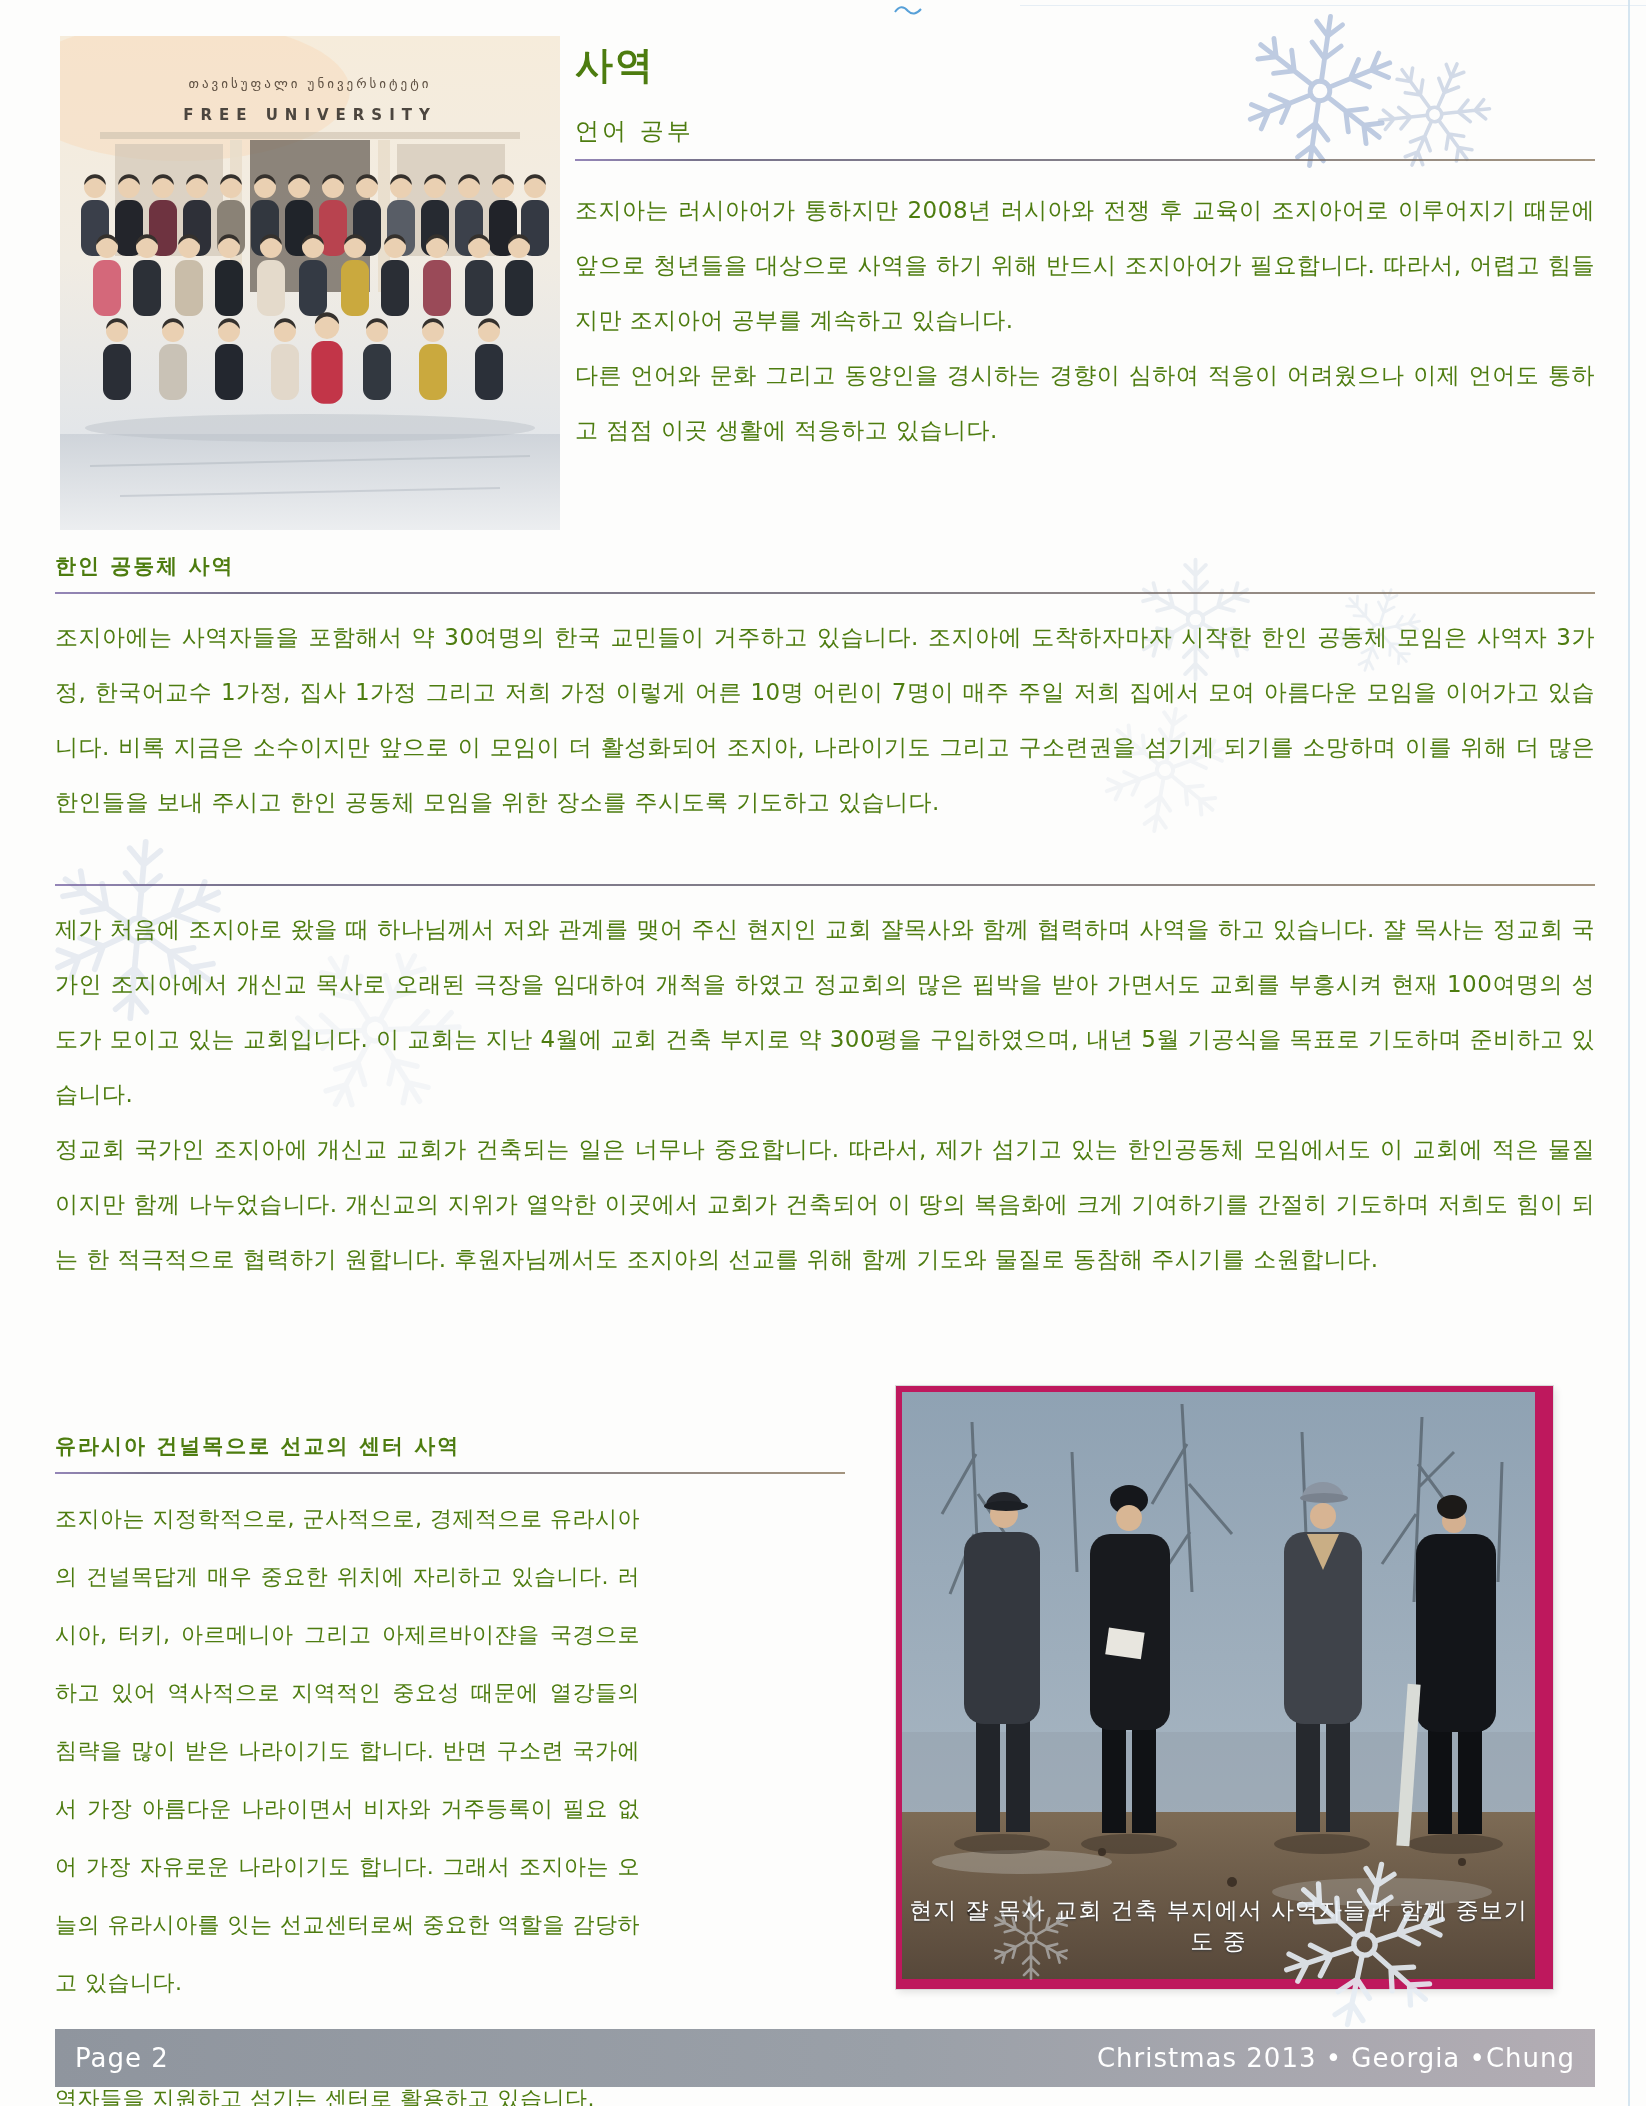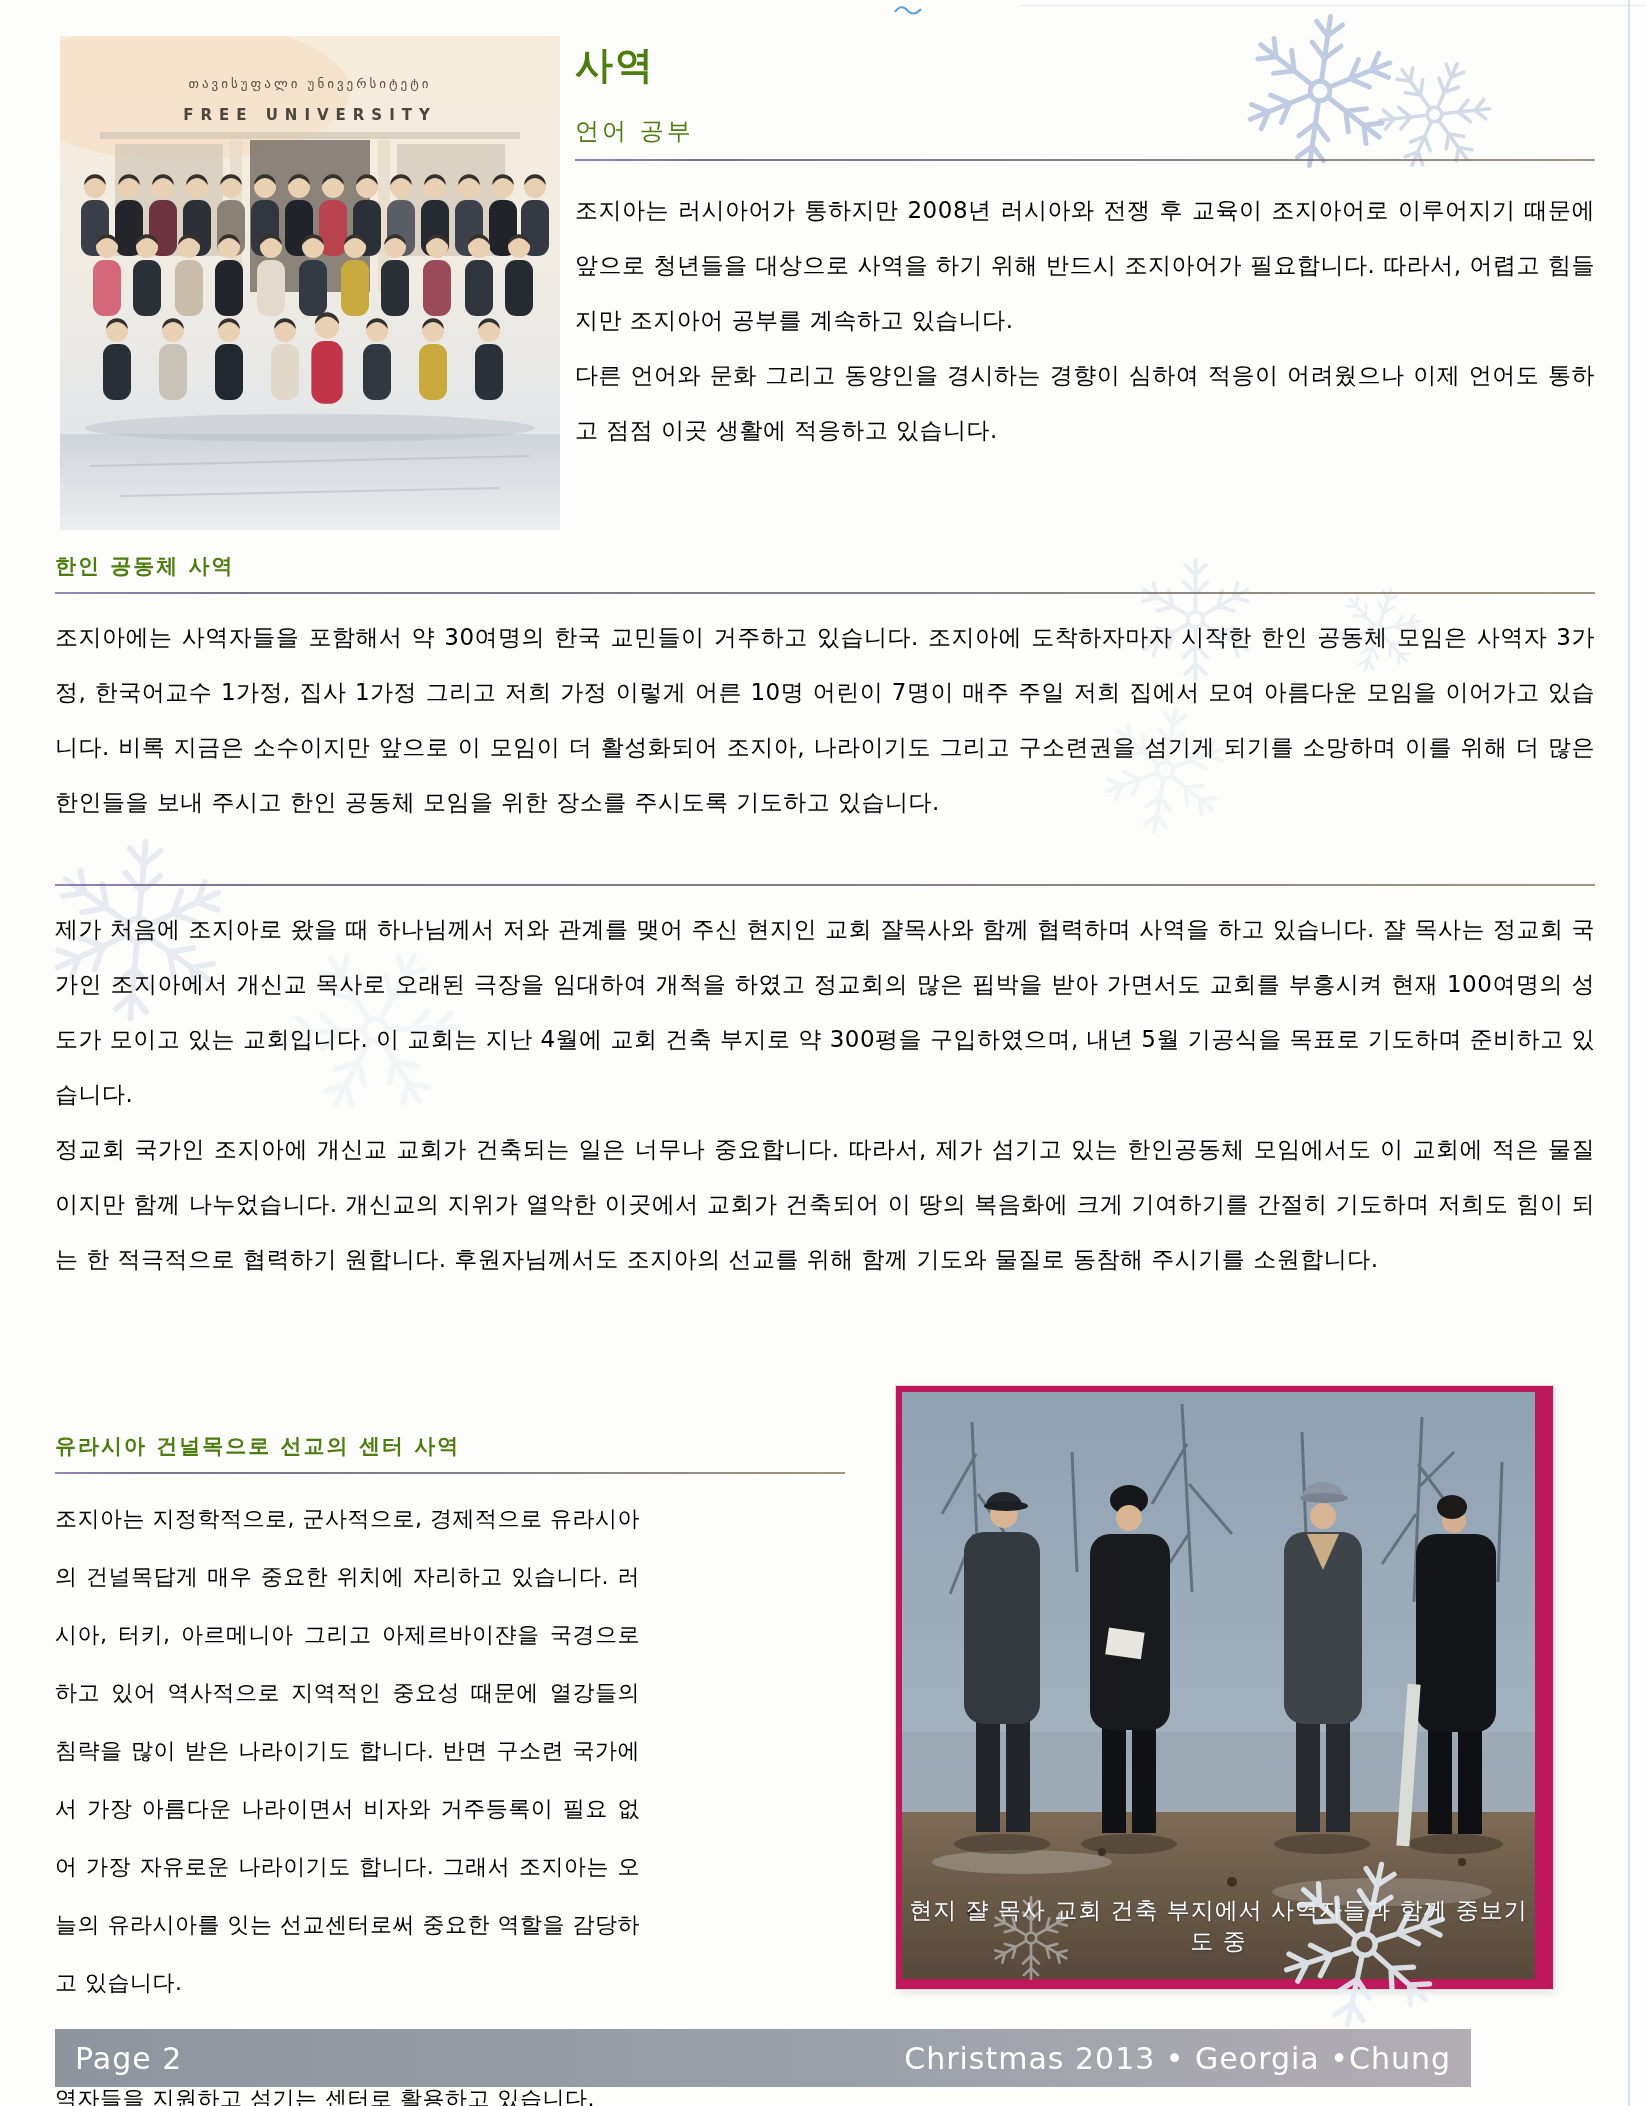--- a/index.html
+++ b/index.html
@@ -9,45 +9,45 @@
   .edge-v{position:absolute;top:0;right:16px;width:2px;height:100%;background:#b5d2e6;opacity:.55;}
   .edge-t{position:absolute;top:5px;left:1020px;width:626px;height:1px;background:#cfe0ee;opacity:.5;}
   .squiggle{position:absolute;left:893px;top:4px;}
   
   h1,h2{margin:0;color:#4d7c0f;letter-spacing:2px;}
   h1{font-size:38px;font-weight:bold;}
   h2{font-size:21px;font-weight:bold;}
   h2.light{font-weight:normal;font-size:24px;letter-spacing:3px;}
   .rule{height:2px;background:linear-gradient(90deg,#7a68a6 0%,#585271 12%,#66616c 55%,#8d7a5f 100%);opacity:.8;margin-top:12px;}
   
-  p.para{margin:0;font-size:23px;line-height:55px;text-align:justify;letter-spacing:.5px;color:#000000;}
+  p.para{margin:0;font-size:23px;line-height:55px;text-align:justify;letter-spacing:.5px;color:#4d7c0f;}
   
   .photo-top{position:absolute;left:60px;top:36px;width:500px;height:494px;}
   .col-right{position:absolute;left:575px;top:40px;width:1020px;}
   .col-right .sub{margin-top:24px;}
   .col-right p.para{margin-top:0;}
   .col-right .text{margin-top:22px;}
   .sec{position:absolute;left:55px;width:1540px;}
   .sec .text{margin-top:16px;}
   .sec-community{top:552px;}
   .sec-local{top:872px;}
   .sec-eurasia{top:1432px;}
   .sec-eurasia .rule{width:790px;}
   .sec-eurasia .text{width:585px;}
   .sec-eurasia p.para{font-size:22px;line-height:58px;}
   
   .photo-bottom{position:absolute;left:896px;top:1386px;width:645px;background:#be185d;padding:6px;
                 box-shadow:0 0 0 1px #d9d9d9, 2px 3px 8px rgba(0,0,0,.12);}
   .photo-bottom .caption{position:absolute;left:6px;bottom:32px;width:633px;text-align:center;
                          color:#fff;font-size:23px;letter-spacing:1px;text-shadow:0 1px 2px rgba(20,40,60,.5);}
   
-  .footer{position:absolute;left:55px;top:2029px;width:1416px;height:58px;
+  .footer{position:absolute;left:55px;top:2029px;width:1540px;height:58px;
           background:linear-gradient(90deg,#8f959e 0%,#9aa0a8 55%,#b3adb4 100%);
           display:flex;align-items:center;justify-content:space-between;
-          color:#fff;font-size:30px;padding:0 20px;box-sizing:border-box;letter-spacing:1px;}
+          color:#fff;font-size:26px;padding:0 20px;box-sizing:border-box;letter-spacing:1px;}
   
   .flake{position:absolute;pointer-events:none;}
   .fl1{left:1235px;top:6px;width:170px;height:170px;color:#a9bbd8;opacity:.75;transform:rotate(8deg);}
   .fl2{left:1372px;top:52px;width:125px;height:125px;color:#b6c4da;opacity:.6;transform:rotate(24deg);}
   .fl3{left:1128px;top:552px;width:135px;height:135px;color:#c4cfe0;opacity:.32;}
   .fl4{left:1330px;top:582px;width:96px;height:96px;color:#c4cfe0;opacity:.28;transform:rotate(18deg);}
   .fl5{left:1095px;top:700px;width:140px;height:140px;color:#ccd6e4;opacity:.22;transform:rotate(10deg);}
   .fl6{left:38px;top:830px;width:200px;height:200px;color:#c7d2e2;opacity:.4;transform:rotate(5deg);}
   .fl7{left:280px;top:935px;width:190px;height:190px;color:#d2dae6;opacity:.22;transform:rotate(28deg);}
   .fl8{left:1272px;top:1852px;width:185px;height:185px;color:#e6edf4;opacity:.9;transform:rotate(12deg);z-index:5;}

